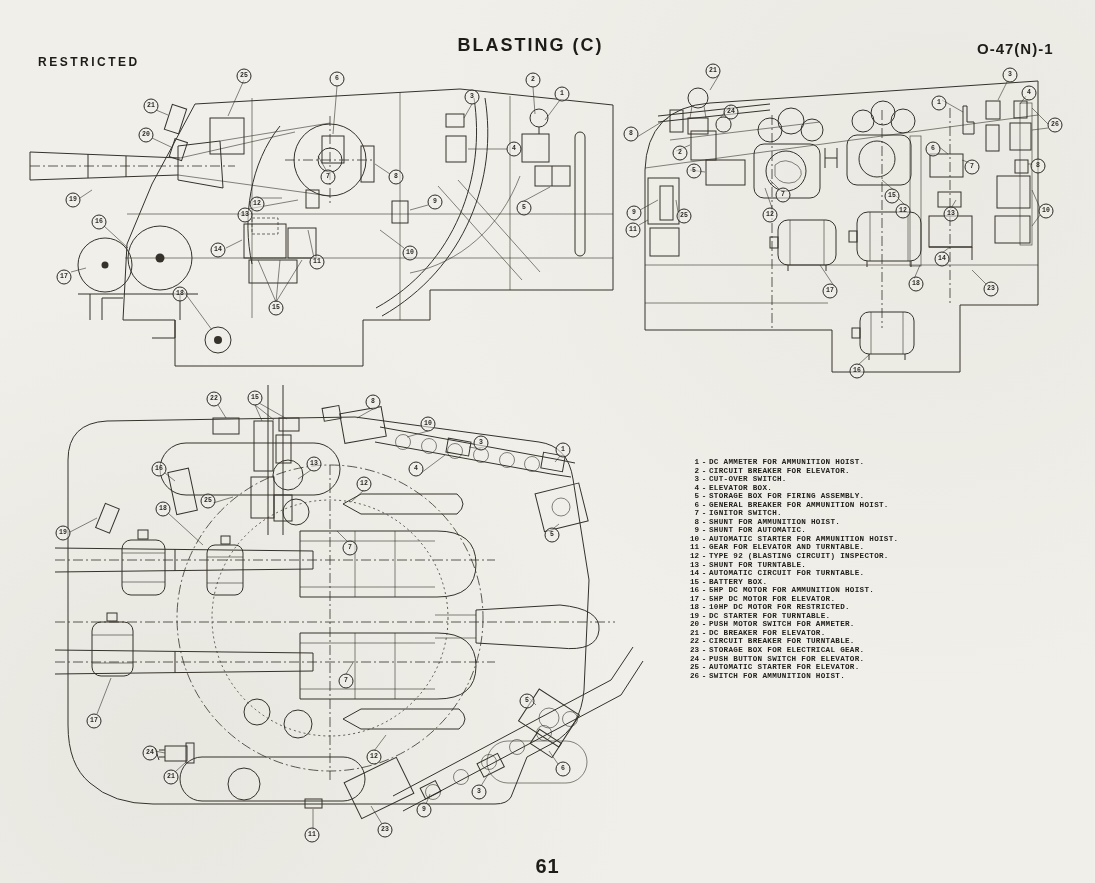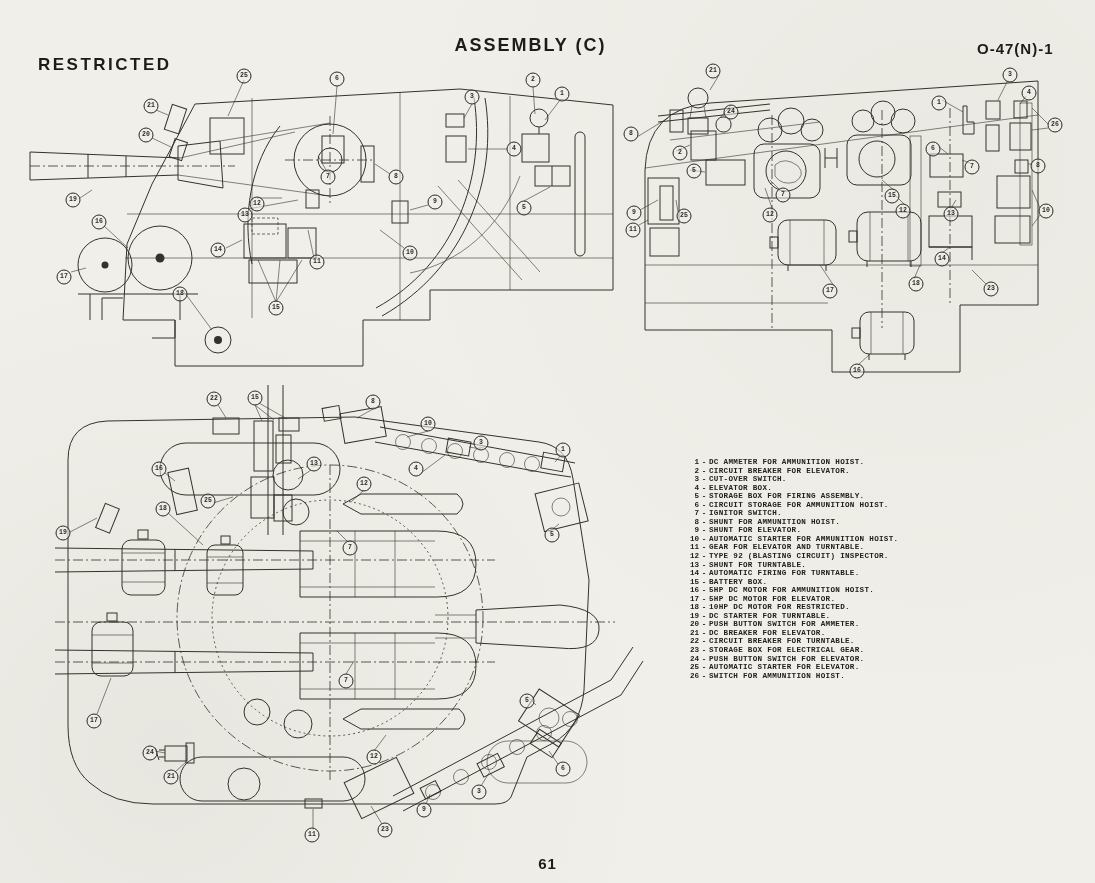--- a/index.html
+++ b/index.html
@@ -11,29 +11,29 @@
     overflow:hidden;
   }
   .page{
     position:relative;width:1095px;height:883px;
     background:
       radial-gradient(circle at 15% 85%, rgba(120,115,100,.07), transparent 40%),
       radial-gradient(circle at 85% 20%, rgba(120,115,100,.05), transparent 45%),
       #f0efe9;
   }
   .hdr{position:absolute;white-space:nowrap;}
-  .classification{left:38px;top:55px;font-size:17px;font-weight:bold;letter-spacing:2.5px;}
+  .classification{left:38px;top:55px;font-size:12px;font-weight:bold;letter-spacing:2.5px;}
   .enclosure{left:50%;top:35px;transform:translateX(-50%);margin-left:-17px;font-size:18px;font-weight:bold;letter-spacing:2px;}
   .docnum{left:977px;top:40px;font-size:15px;font-weight:bold;letter-spacing:1px;}
   .caption{
     position:absolute;left:50%;top:834px;transform:translateX(-50%);margin-left:28px;
     font-family:"Liberation Serif", serif;font-style:italic;font-weight:bold;
     font-size:13.5px;letter-spacing:1.6px;word-spacing:5px;white-space:nowrap;color:#25231e;
   }
-  .pagenum{position:absolute;left:50%;top:855px;transform:translateX(-50%);font-size:15px;font-weight:bold;letter-spacing:1px;}
+  .pagenum{position:absolute;left:50%;top:855px;transform:translateX(-50%);font-size:20px;font-weight:bold;letter-spacing:1px;}
   .legend{
     position:absolute;left:686px;top:458px;width:300px;
     font-family:"Liberation Mono", monospace;font-size:7.6px;font-weight:bold;
     color:#23211c;
   }
   .legend-row{display:flex;line-height:8.55px;white-space:nowrap;}
   .legend-row .num{width:13px;text-align:right;flex:0 0 13px;}
   .legend-row .dash{width:10px;text-align:center;flex:0 0 10px;}
   .legend-row .txt{letter-spacing:.3px;font-family:Liberation Mono, monospace;}
   .drawing{position:absolute;}
@@ -52,21 +52,21 @@
     background:rgba(240,239,233,.55);
     line-height:1;
   }
 </style>
 </head>
 <body>
 
 <div class="page">
 
   <div class="hdr classification">RESTRICTED</div>
-  <div class="hdr enclosure">ASSEMBLY (C)</div>
+  <div class="hdr enclosure">BLASTING (C)</div>
   <div class="hdr docnum">O-47(N)-1</div>
 
   <div class="drawing" style="left:30px;top:68px;width:585px;height:310px;">
     <svg width="585" height="310" viewBox="0 0 585 310">
       <path d="M165,36 L430,21 L583,37 L583,222 L400,222 L400,252 L333,252 L333,298 L145,298 L145,252 L93,252 L97,176 L122,116 Z"></path>
       <path d="M93,230 L72,230 L72,252 M145,252 L145,270 L122,270"></path>
       <path d="M0,84 L150,90 M0,112 L148,107 M0,84 L0,112 M58,86 L58,110 M96,88 L96,109"></path>
       <path d="M148,78 L190,73 L193,120 L148,112 Z"></path>
       <path class="cl" d="M0,98 L205,98"></path>
       <path class="lt" d="M150,90 L265,64 M148,107 L300,128 M190,73 L300,55"></path>
@@ -353,36 +353,36 @@
         <span class="txt">ELEVATOR BOX.</span>
       </div>
       <div class="legend-row">
         <span class="num">5</span>
         <span class="dash">-</span>
         <span class="txt">STORAGE BOX FOR FIRING ASSEMBLY.</span>
       </div>
       <div class="legend-row">
         <span class="num">6</span>
         <span class="dash">-</span>
-        <span class="txt">CIRCUIT STORAGE FOR AMMUNITION HOIST.</span>
+        <span class="txt">GENERAL BREAKER FOR AMMUNITION HOIST.</span>
       </div>
       <div class="legend-row">
         <span class="num">7</span>
         <span class="dash">-</span>
         <span class="txt">IGNITOR SWITCH.</span>
       </div>
       <div class="legend-row">
         <span class="num">8</span>
         <span class="dash">-</span>
         <span class="txt">SHUNT FOR AMMUNITION HOIST.</span>
       </div>
       <div class="legend-row">
         <span class="num">9</span>
         <span class="dash">-</span>
-        <span class="txt">SHUNT FOR ELEVATOR.</span>
+        <span class="txt">SHUNT FOR AUTOMATIC.</span>
       </div>
       <div class="legend-row">
         <span class="num">10</span>
         <span class="dash">-</span>
         <span class="txt">AUTOMATIC STARTER FOR AMMUNITION HOIST.</span>
       </div>
       <div class="legend-row">
         <span class="num">11</span>
         <span class="dash">-</span>
         <span class="txt">GEAR FOR ELEVATOR AND TURNTABLE.</span>
@@ -393,21 +393,21 @@
         <span class="txt">TYPE 92 (BLASTING CIRCUIT) INSPECTOR.</span>
       </div>
       <div class="legend-row">
         <span class="num">13</span>
         <span class="dash">-</span>
         <span class="txt">SHUNT FOR TURNTABLE.</span>
       </div>
       <div class="legend-row">
         <span class="num">14</span>
         <span class="dash">-</span>
-        <span class="txt">AUTOMATIC FIRING FOR TURNTABLE.</span>
+        <span class="txt">AUTOMATIC CIRCUIT FOR TURNTABLE.</span>
       </div>
       <div class="legend-row">
         <span class="num">15</span>
         <span class="dash">-</span>
         <span class="txt">BATTERY BOX.</span>
       </div>
       <div class="legend-row">
         <span class="num">16</span>
         <span class="dash">-</span>
         <span class="txt">5HP DC MOTOR FOR AMMUNITION HOIST.</span>
@@ -423,21 +423,21 @@
         <span class="txt">10HP DC MOTOR FOR RESTRICTED.</span>
       </div>
       <div class="legend-row">
         <span class="num">19</span>
         <span class="dash">-</span>
         <span class="txt">DC STARTER FOR TURNTABLE.</span>
       </div>
       <div class="legend-row">
         <span class="num">20</span>
         <span class="dash">-</span>
-        <span class="txt">PUSH BUTTON SWITCH FOR AMMETER.</span>
+        <span class="txt">PUSH MOTOR SWITCH FOR AMMETER.</span>
       </div>
       <div class="legend-row">
         <span class="num">21</span>
         <span class="dash">-</span>
         <span class="txt">DC BREAKER FOR ELEVATOR.</span>
       </div>
       <div class="legend-row">
         <span class="num">22</span>
         <span class="dash">-</span>
         <span class="txt">CIRCUIT BREAKER FOR TURNTABLE.</span>

